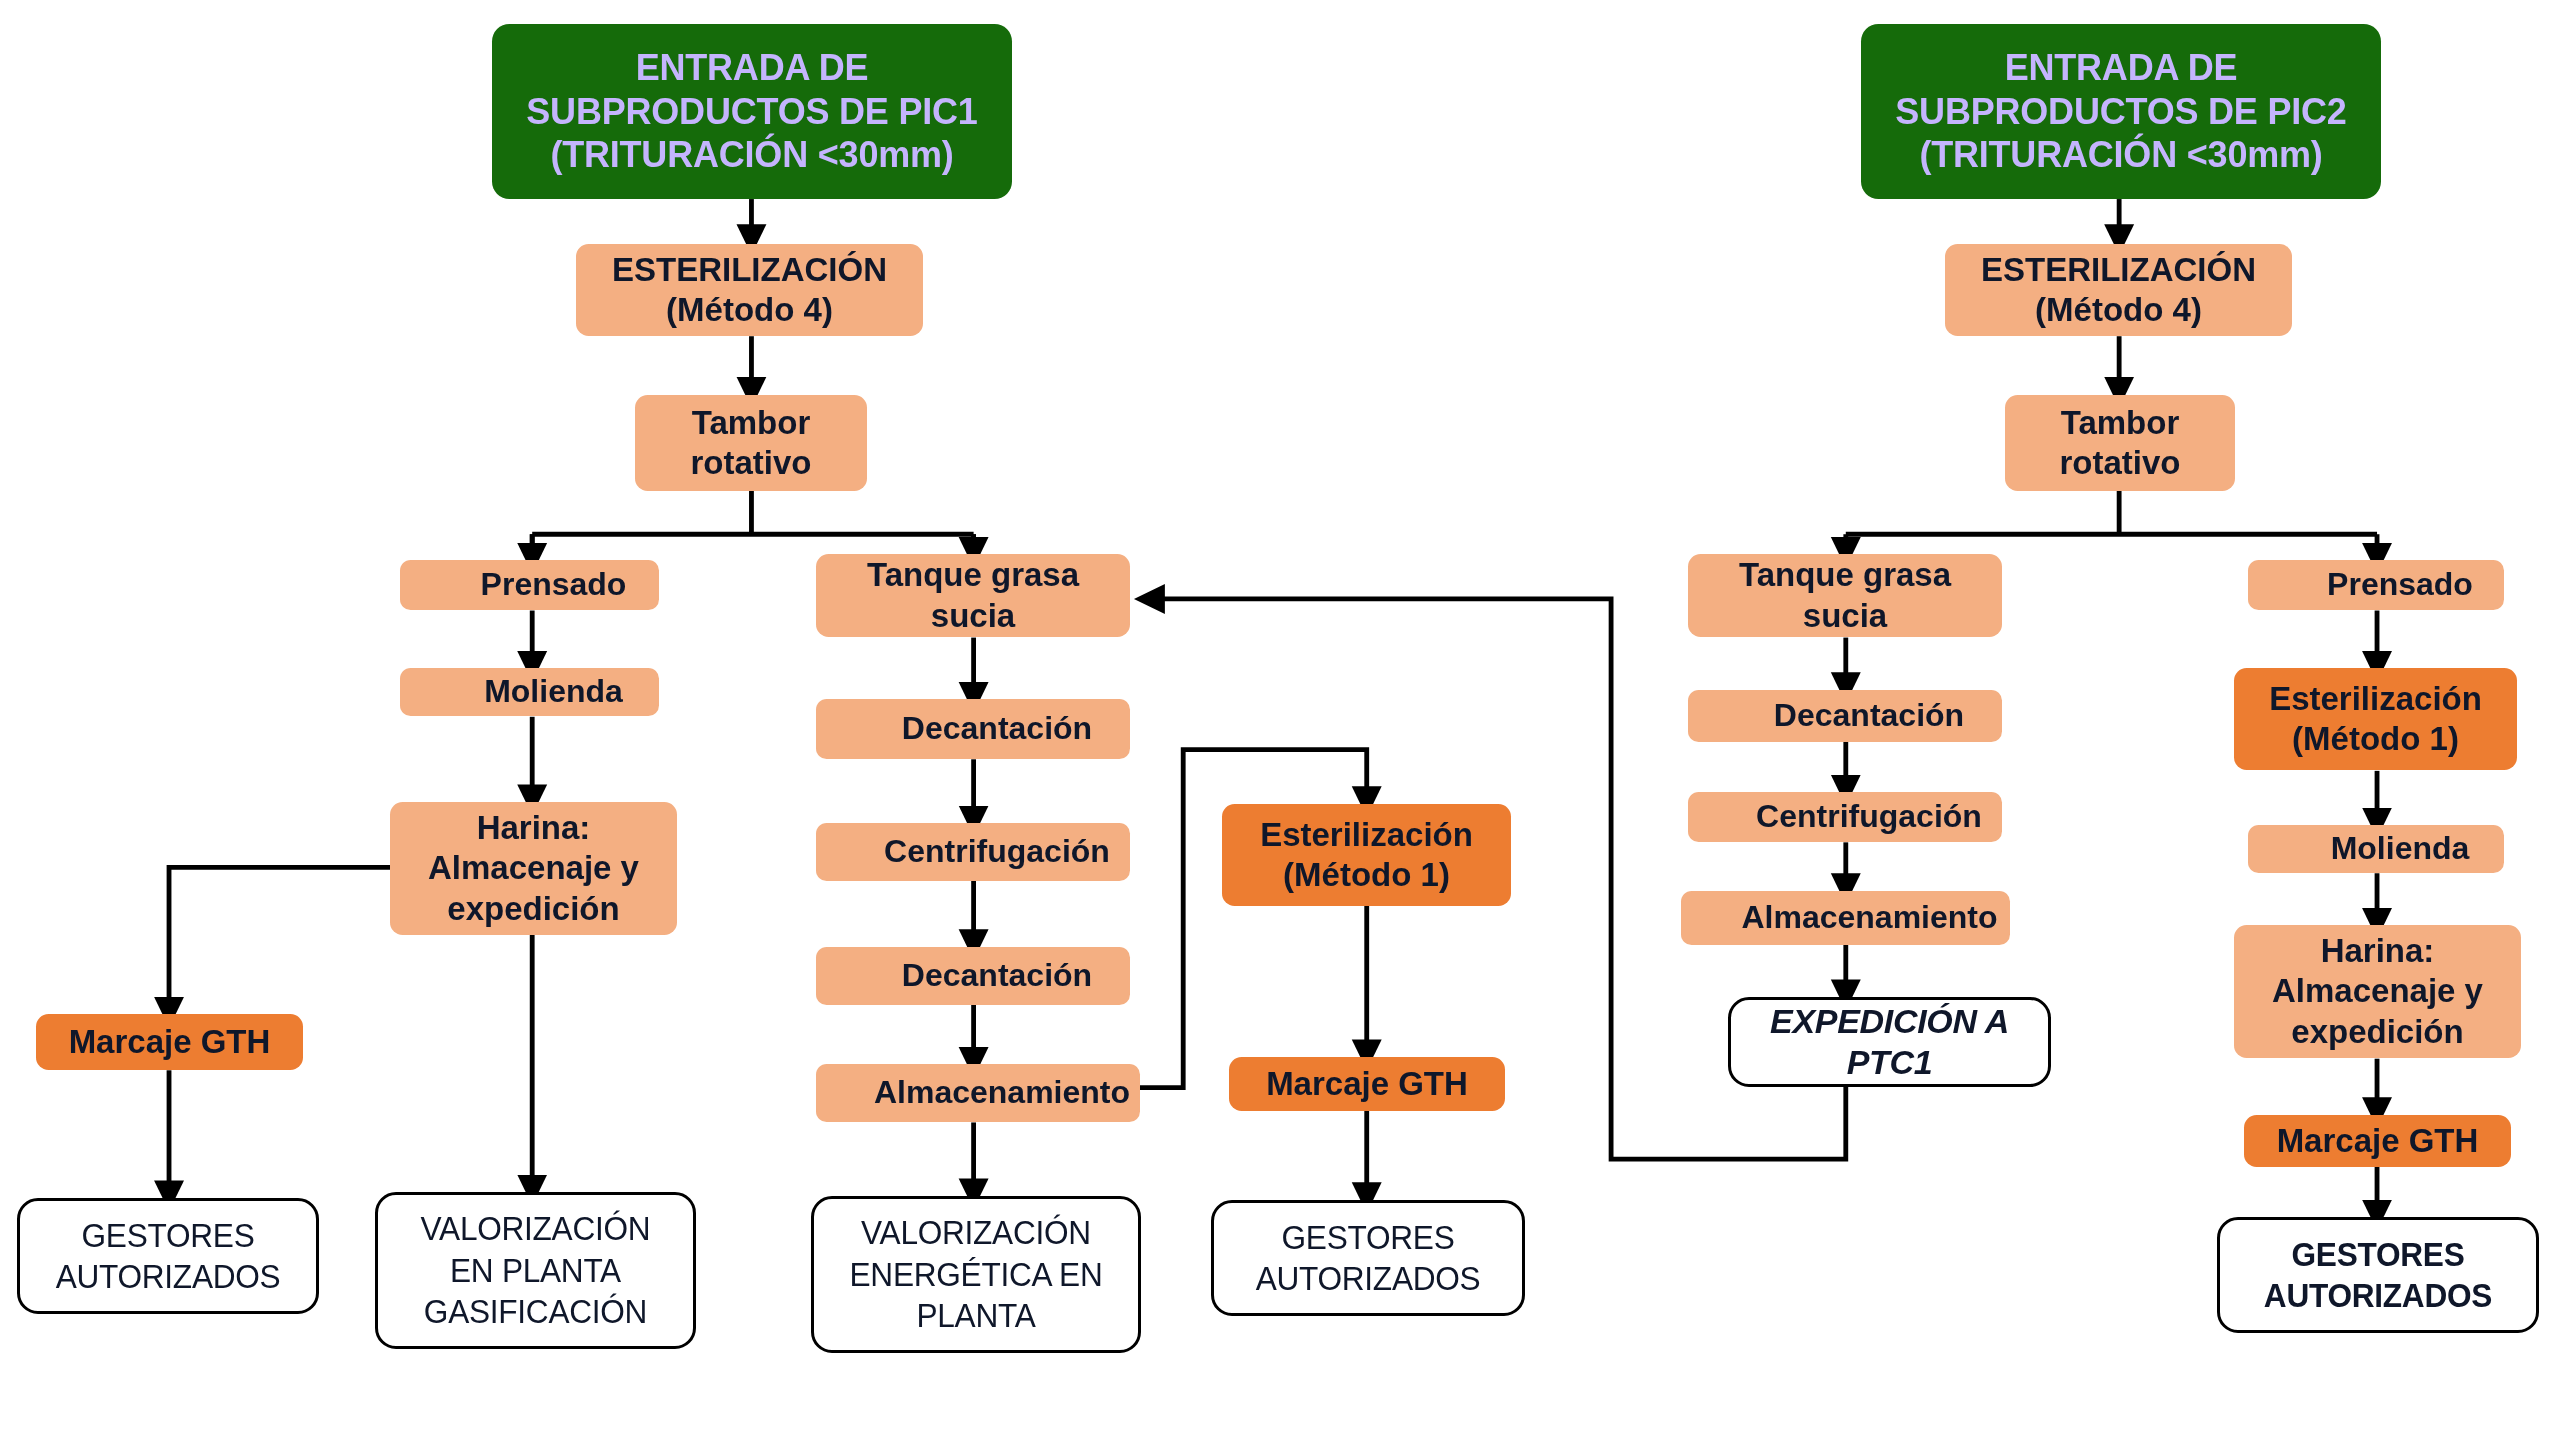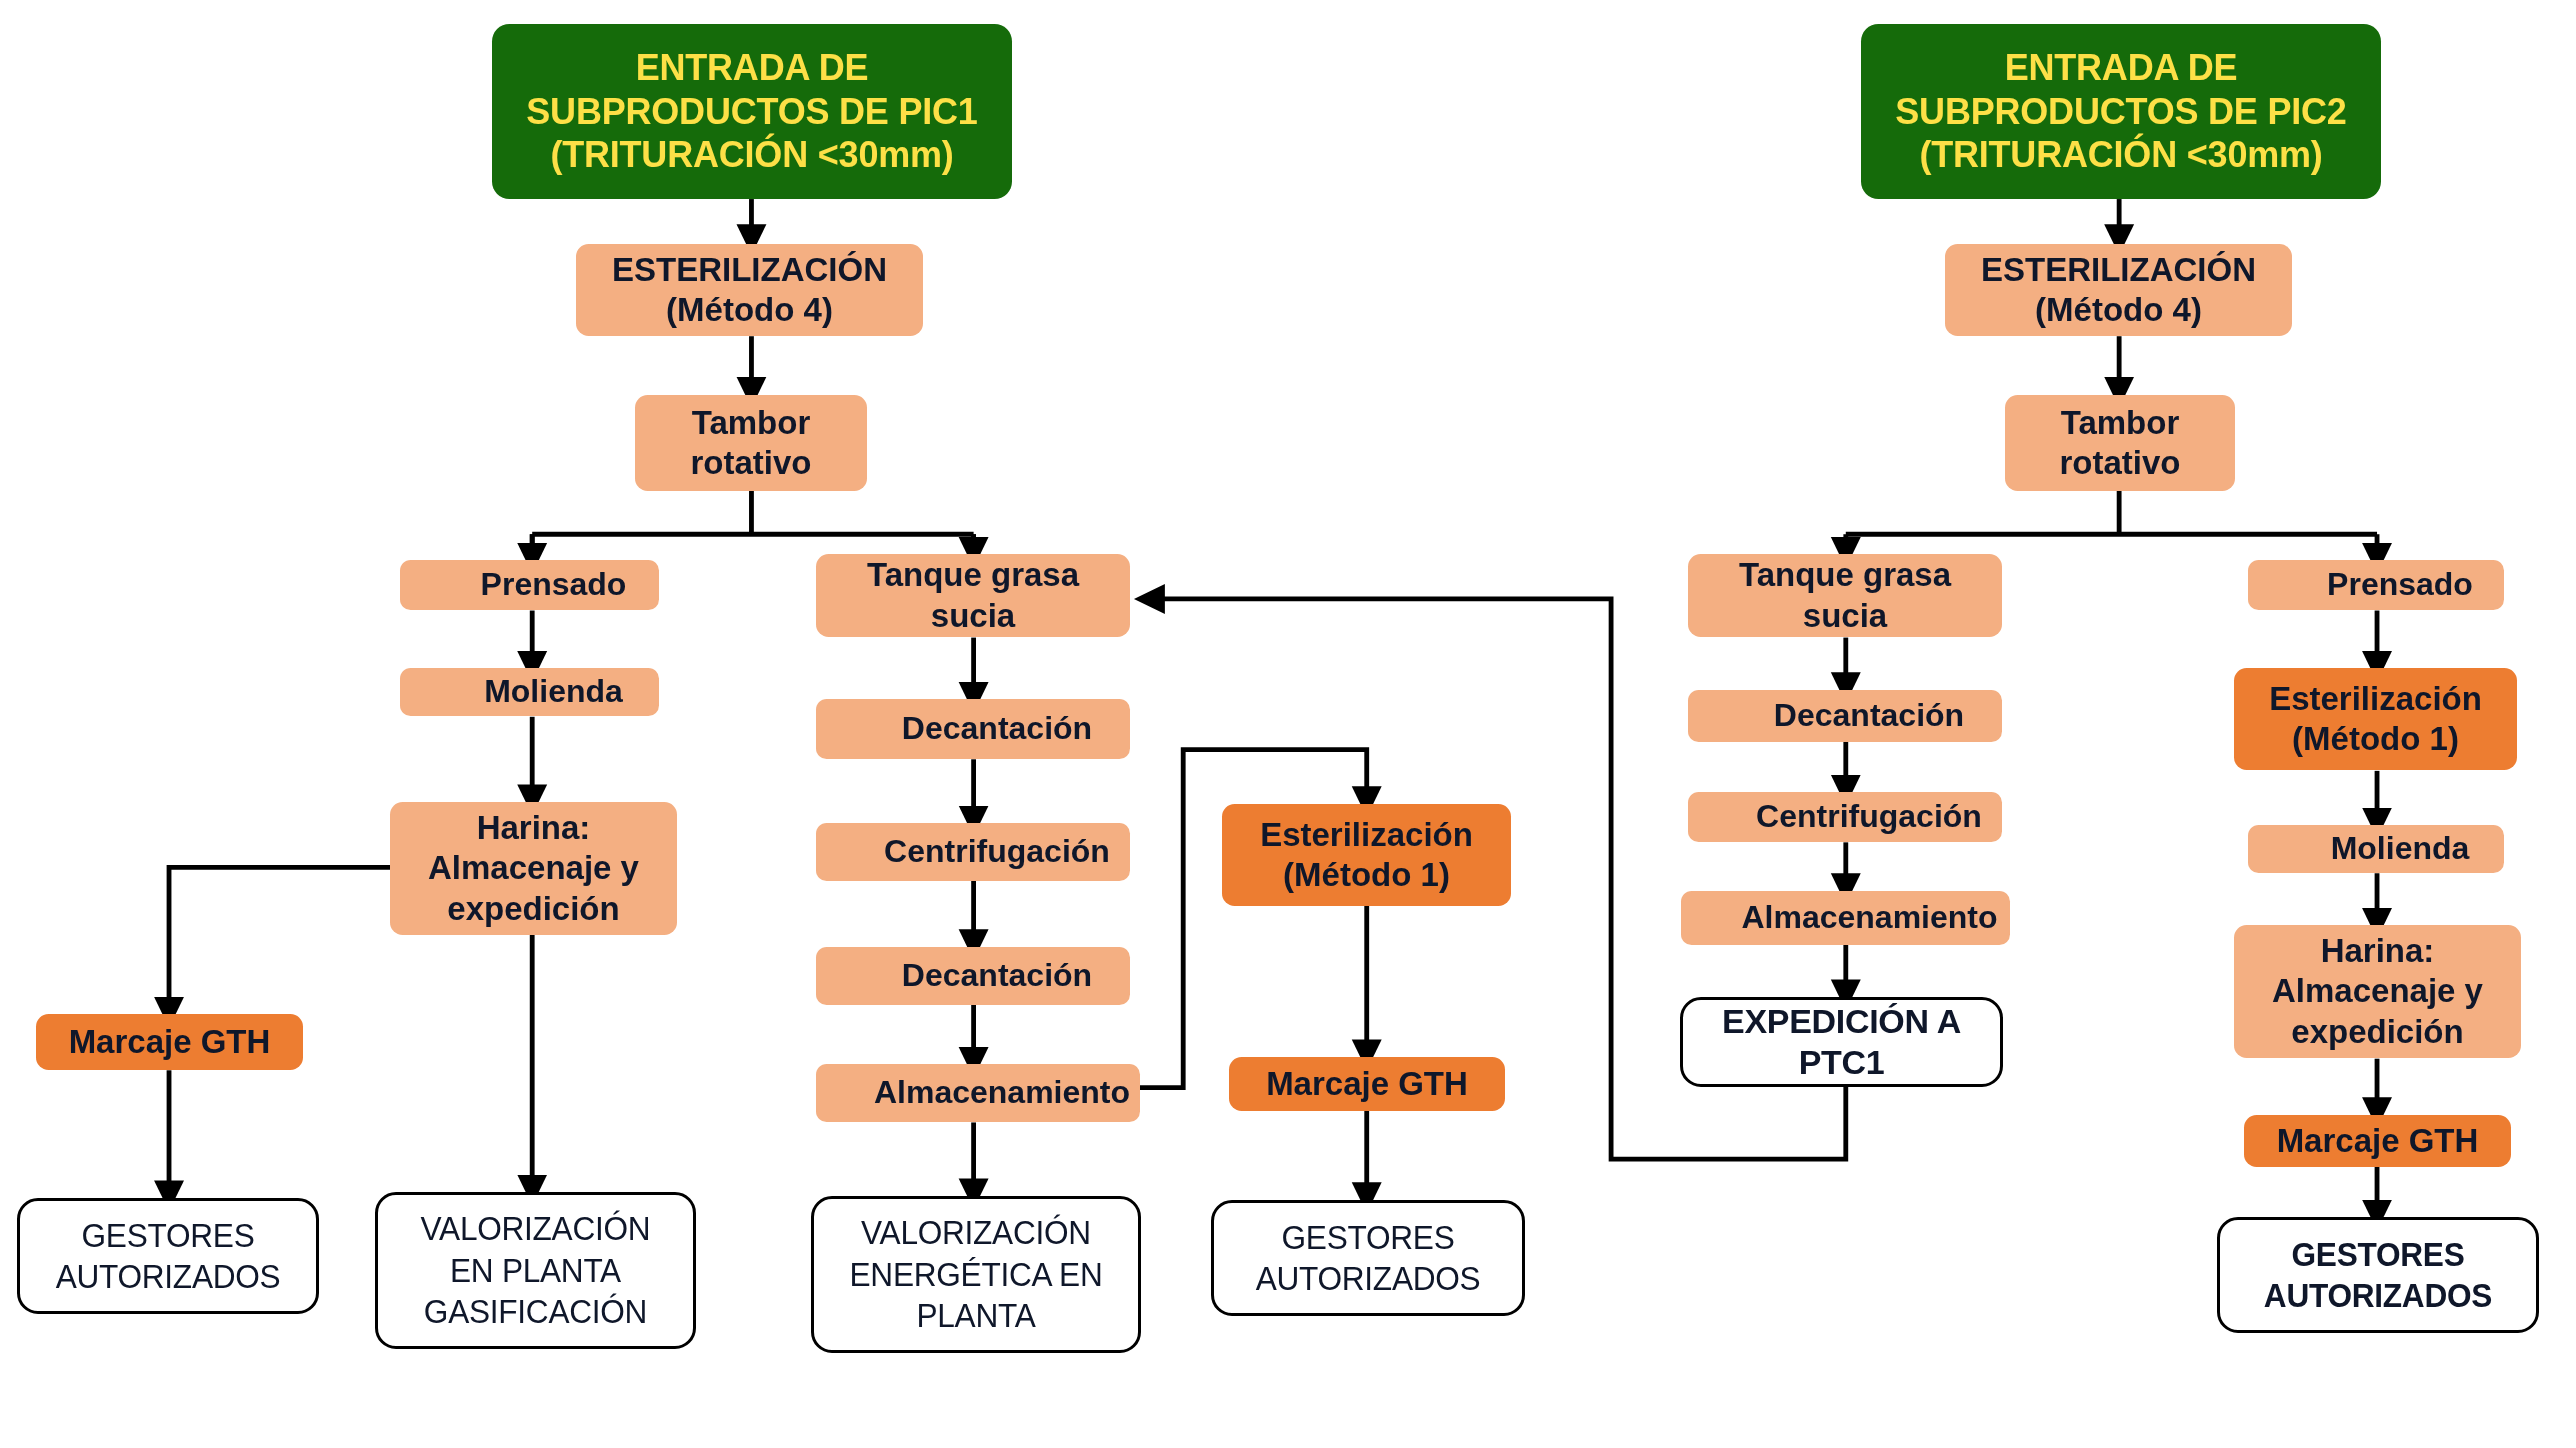--- a/index.html
+++ b/index.html
@@ -29,21 +29,21 @@
     text-align:center;
     line-height:1.22;
     color:#0f172a;
     z-index:3;
   }
   .node .txt{ width:100%; padding:0 5.8px; white-space:pre-line; }
 
   
   .v-green{
     background:#156B0A;
-    color:#fde047;
+    color:#c4b5fd;
     border-radius:17.4px;
     font-weight:bold;
     font-size:36px;
     letter-spacing:-0.2px;
   }
   .v-salmon{
     background:#F4AF82;
     border-radius:12.6px;
     font-weight:bold;
     font-size:33px;
@@ -256,21 +256,21 @@
   </div>
 
   <div class="node v-salmon-sm" style="left:1688px;top:792px;width:314px;height:50px;">
     <span class="txt">Centrifugación</span>
   </div>
 
   <div class="node v-salmon-sm" style="left:1681px;top:891px;width:329px;height:54px;">
     <span class="txt">Almacenamiento</span>
   </div>
 
-  <div class="node v-white-bold" style="left:1680px;top:997px;width:323px;height:90px;">
+  <div class="node v-white-bold" style="left:1728px;top:997px;width:323px;height:90px;font-style:italic;">
     <span class="txt">EXPEDICIÓN A
 PTC1</span>
   </div>
 
   <div class="node v-salmon-sm" style="left:2248px;top:560px;width:256px;height:50px;">
     <span class="txt">Prensado</span>
   </div>
 
   <div class="node v-orange" style="left:2234px;top:668px;width:283px;height:102px;">
     <span class="txt">Esterilización

